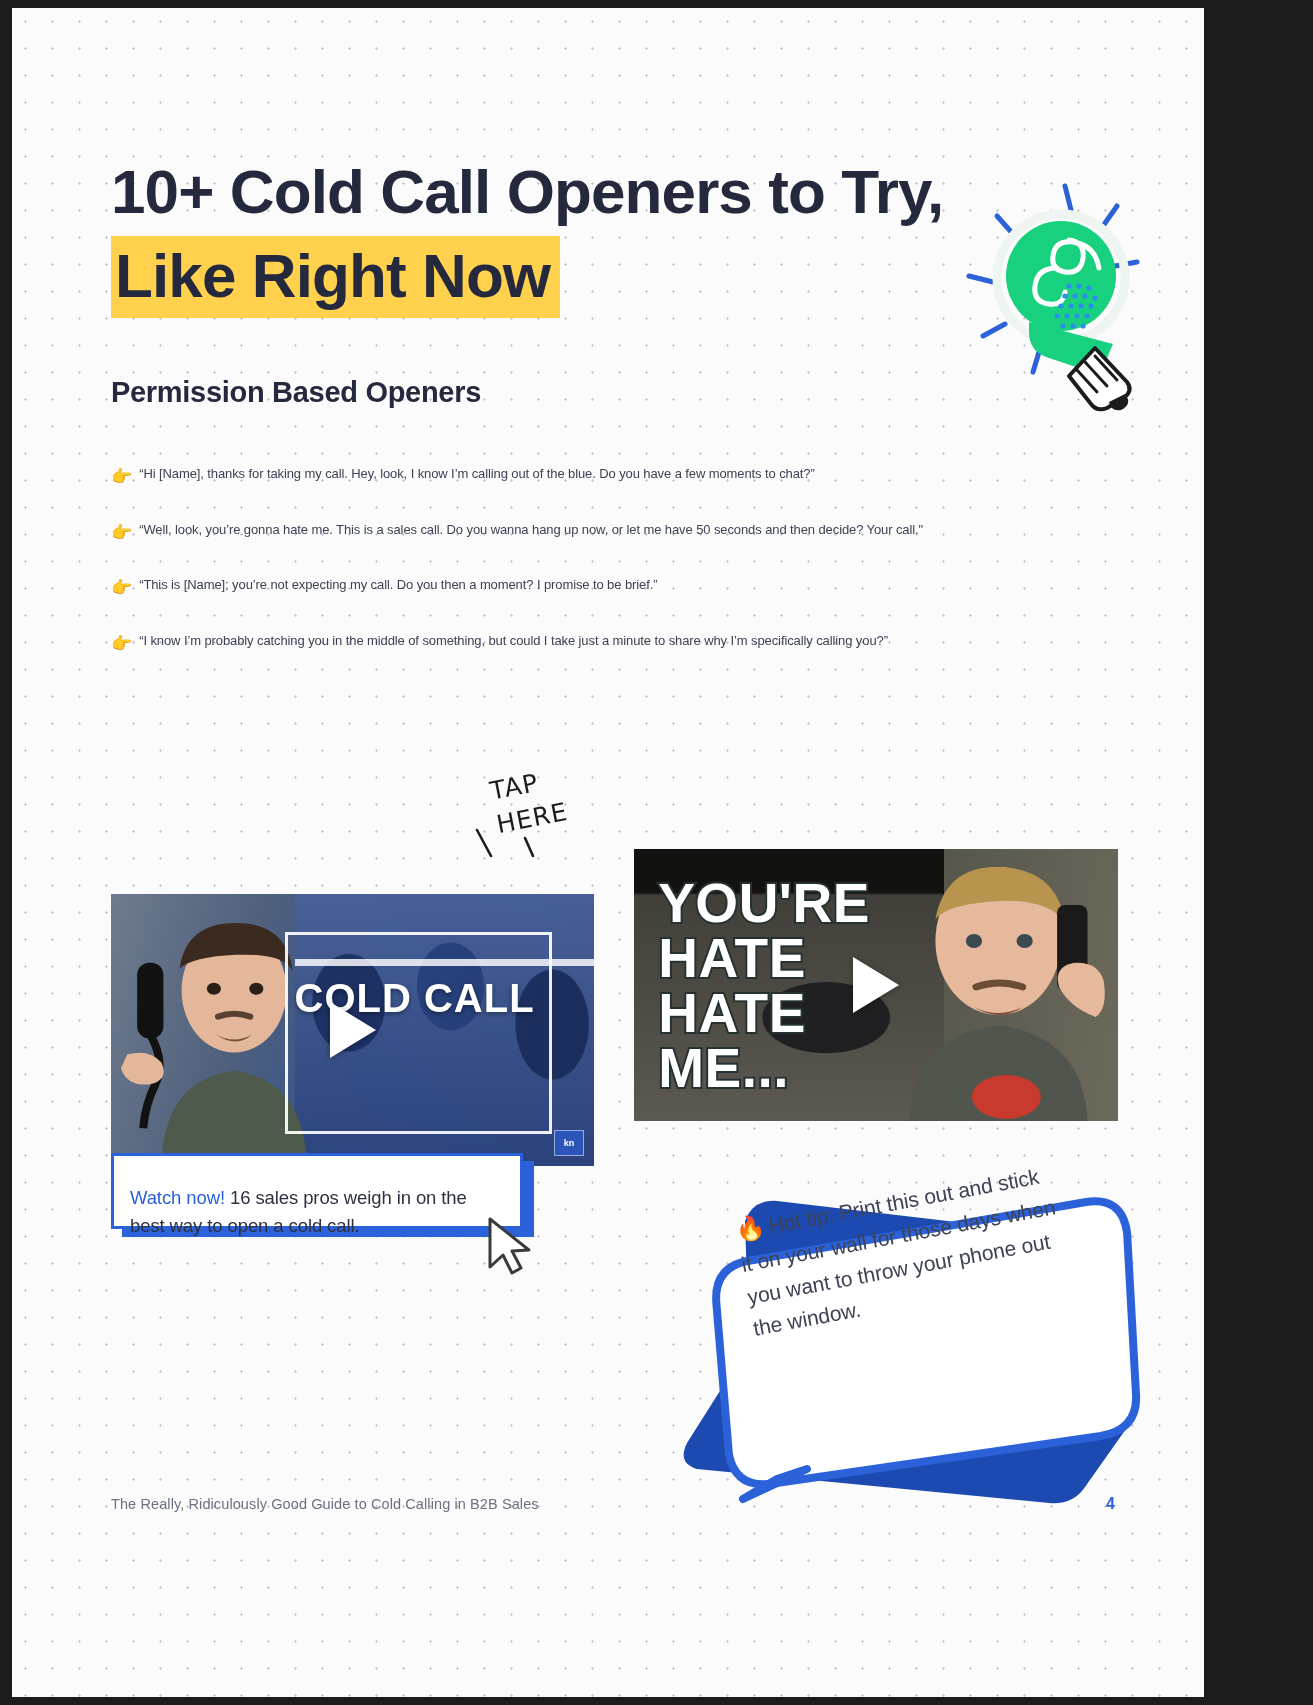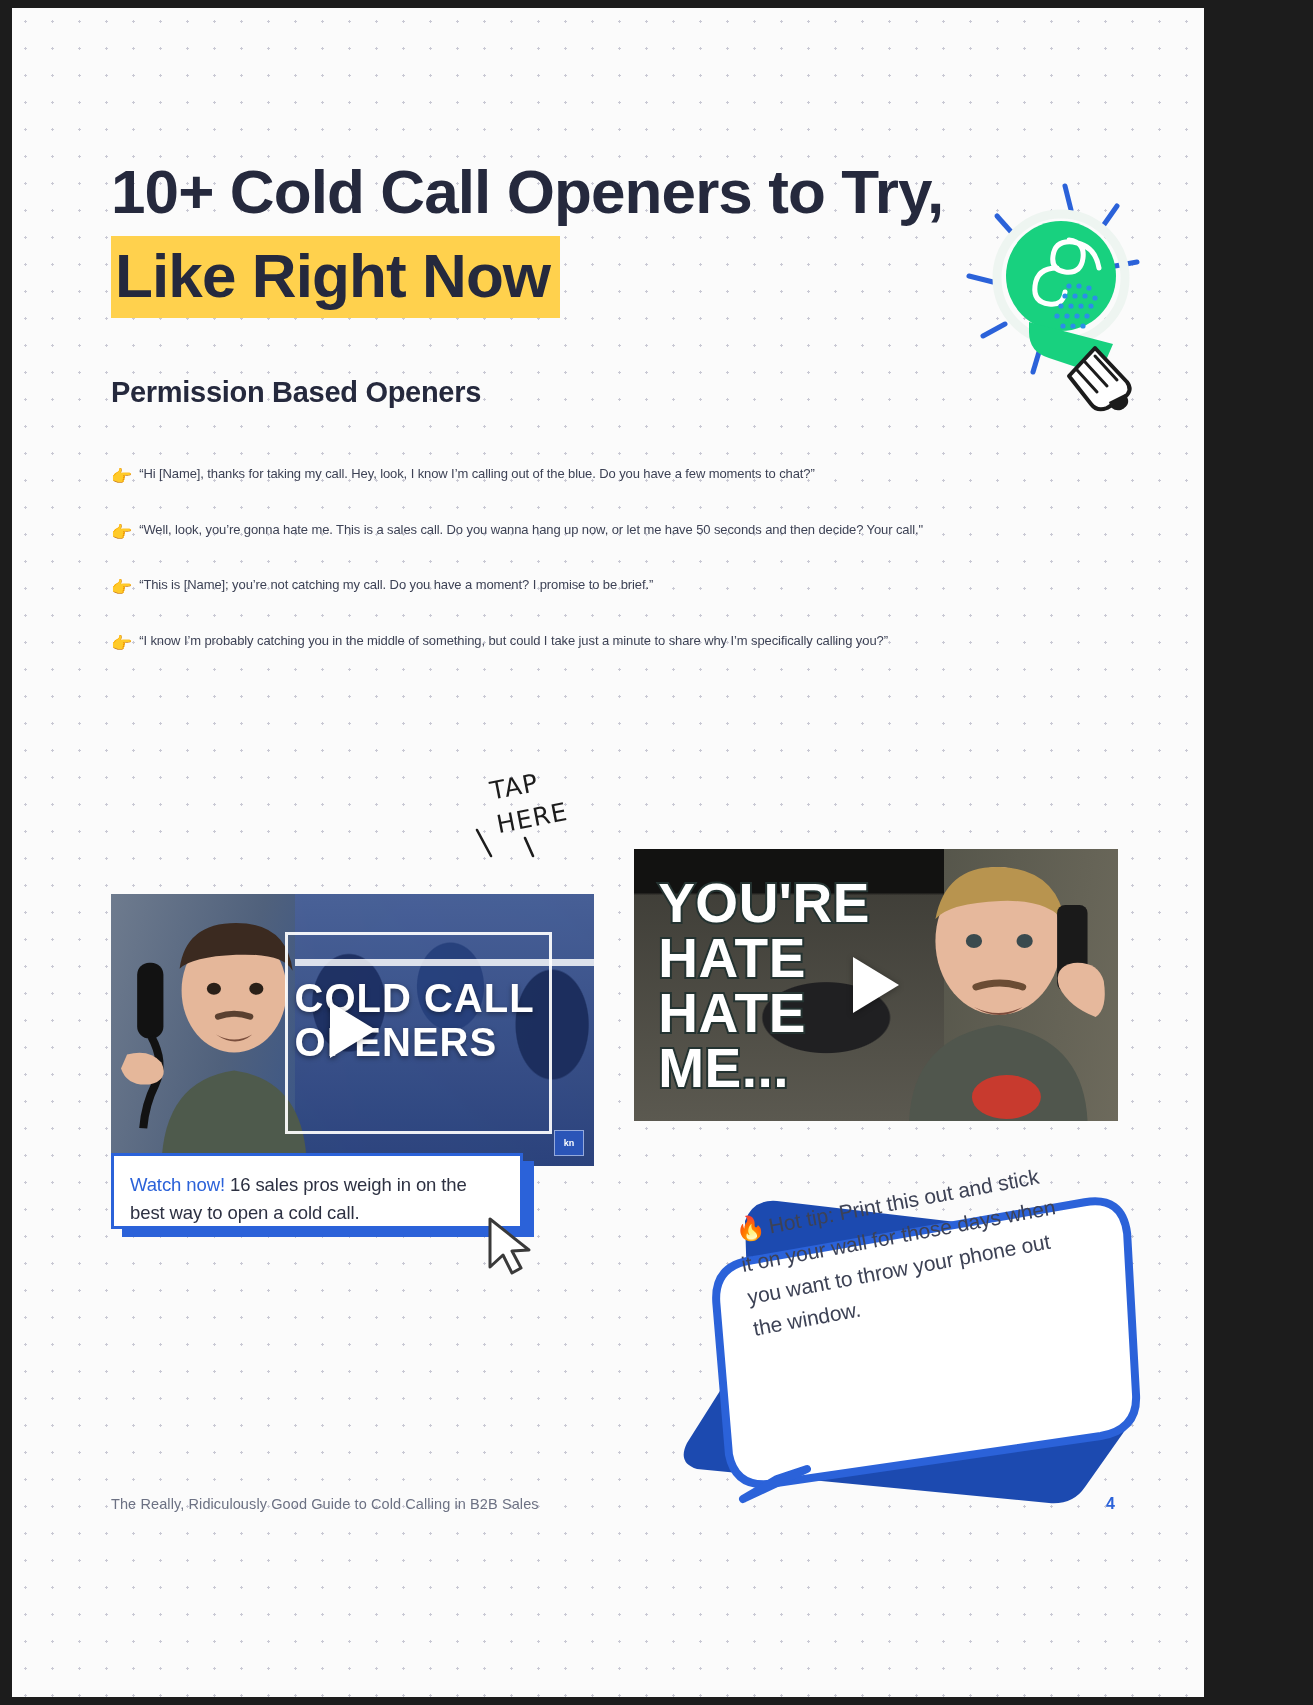--- a/index.html
+++ b/index.html
@@ -256,21 +256,21 @@
     background: #2b62d9;
   }
   .watch-box {
     position: absolute;
     left: 99px;
     top: 1145px;
     width: 412px;
     height: 76px;
     background: #ffffff;
     border: 3px solid #2b62d9;
-    padding: 15px 16px;
+    padding: 28px 16px;
     box-sizing: border-box;
   }
   .watch-text {
     font-size: 18.5px;
     line-height: 1.5;
     color: #2d3142;
     letter-spacing: -0.1px;
   }
   .watch-link {
     color: #2b62d9;
@@ -396,21 +396,21 @@
     <div class="bullet">
       <span class="bullet-icon">👉</span>
       <span class="bullet-text">“Hi [Name], thanks for taking my call. Hey, look, I know I’m calling out of the blue. Do you have a few moments to chat?”</span>
     </div>
     <div class="bullet">
       <span class="bullet-icon">👉</span>
       <span class="bullet-text">“Well, look, you’re gonna hate me. This is a sales call. Do you wanna hang up now, or let me have 50 seconds and then decide? Your call."</span>
     </div>
     <div class="bullet">
       <span class="bullet-icon">👉</span>
-      <span class="bullet-text">“This is [Name]; you’re not catching my call. Do you have a moment? I promise to be brief.”</span>
+      <span class="bullet-text">“This is [Name]; you’re not expecting my call. Do you then a moment? I promise to be brief.”</span>
     </div>
     <div class="bullet">
       <span class="bullet-icon">👉</span>
       <span class="bullet-text">“I know I’m probably catching you in the middle of something, but could I take just a minute to share why I’m specifically calling you?”</span>
     </div>
   </div>
 
   <div class="tap-here">
     <div>TAP</div>
     <div>HERE</div>
@@ -434,21 +434,20 @@
       <path d="M96 112 q16 -6 32 0" stroke="#5a4030" stroke-width="6" fill="none" stroke-linecap="round"></path>
       <path d="M94 130 q18 10 36 0 q-16 14 -36 0Z" fill="#7a4e3c"></path>
       <path d="M40 262 q2 -86 72 -96 q70 10 72 96Z" fill="#4e5a4c"></path>
       <rect x="16" y="58" width="26" height="76" rx="12" fill="#121212"></rect>
       <path d="M30 132 q14 26 4 48 q-10 20 -12 44" stroke="#121212" stroke-width="8" fill="none"></path>
       <path d="M6 150 q22 -6 34 8 q8 18 -12 22 q-22 2 -28 -16Z" fill="#e5b79a"></path>
     </svg>
     <div class="v1-frame"></div>
     <div class="v1-title">
       <div>COLD CALL</div>
-      <div>OPENERS</div>
     </div>
     <div class="play-btn"></div>
     <div class="v1-badge">kn</div>
   </div>
 
   <div class="video video-2">
     <div class="v2-bg"></div>
     <div class="v2-garage"></div>
     <svg class="v2-man" viewBox="0 0 210 272" preserveAspectRatio="none">
       <ellipse cx="92" cy="92" rx="62" ry="74" fill="#e6b89c"></ellipse>

